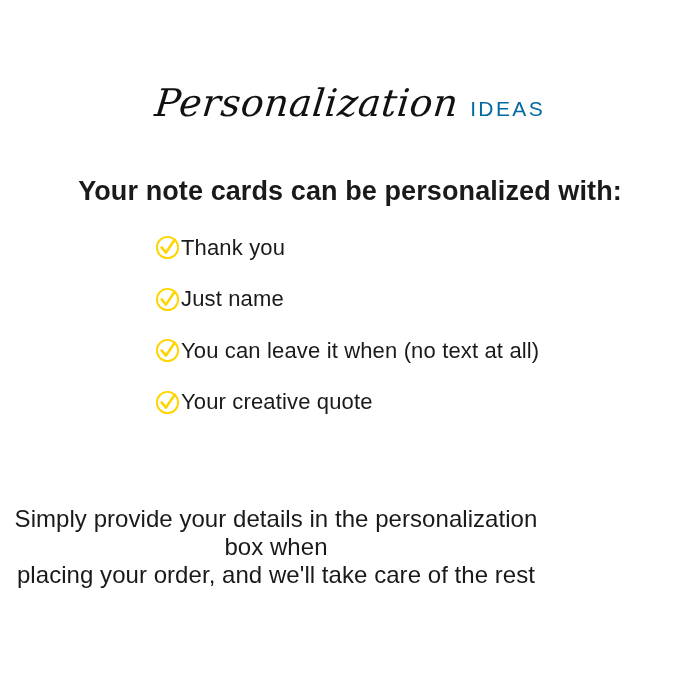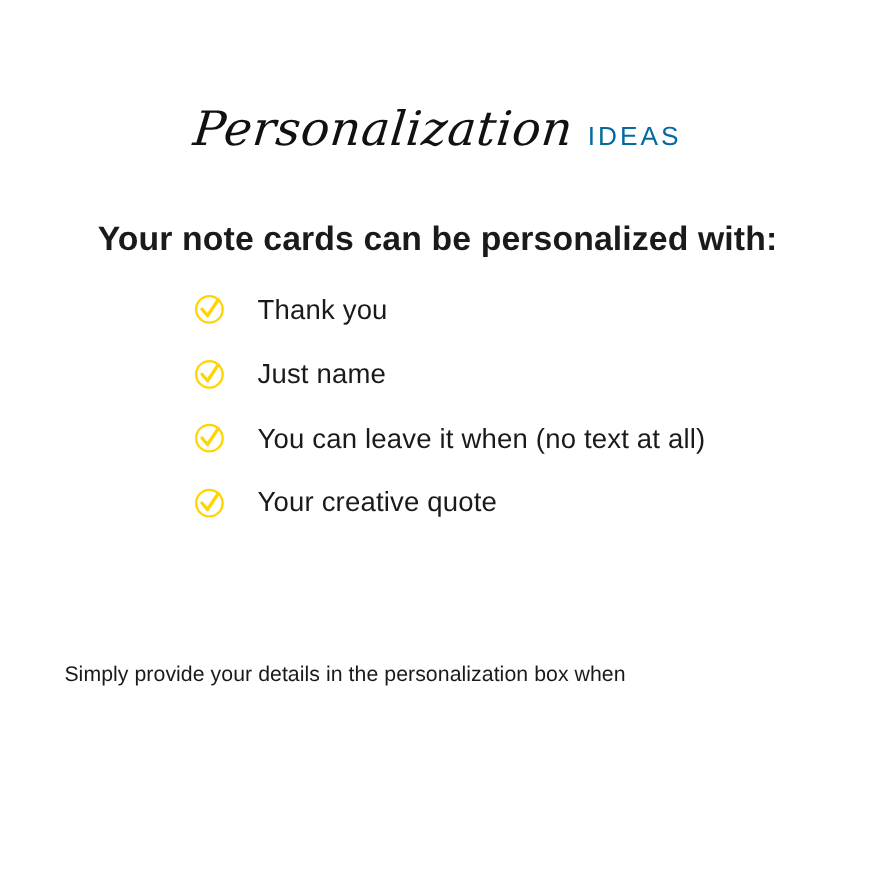--- a/index.html
+++ b/index.html
@@ -70,21 +70,21 @@
   .list {
     position: absolute;
     top: 222px;
     left: 155px;
     width: 460px;
   }
   .list-item {
     display: flex;
     align-items: center;
     height: 51.5px;
-    gap: 26px;
+    gap: 1px;
   }
   .check-icon {
     flex: 0 0 auto;
     width: 25px;
     height: 25px;
     position: relative;
     display: block;
   }
   .check-icon svg {
     display: block;
@@ -97,25 +97,24 @@
     white-space: nowrap;
   }
 
   
   .footer {
     position: absolute;
     top: 505px;
     left: 0;
     width: 552px;
     text-align: center;
-    font-size: 17px;
+    font-size: 24px;
     line-height: 28px;
     color: #1a1a1a;
     letter-spacing: 0.05px;
-    margin-top: 21px;
   }
   .footer-line {
     display: block;
   }
 </style>
 </head>
 <body>
 
 <div class="page">
 
@@ -166,15 +165,16 @@
         </svg>
       </span>
       <span class="item-label">Your creative quote</span>
     </div>
 
 
   </div>
 
   <div class="footer">
     <span class="footer-line">Simply provide your details in the personalization box when</span>
+    <span class="footer-line">placing your order, and we'll take care of the rest</span>
   </div>
 
 </div>
 
 </body></html>

